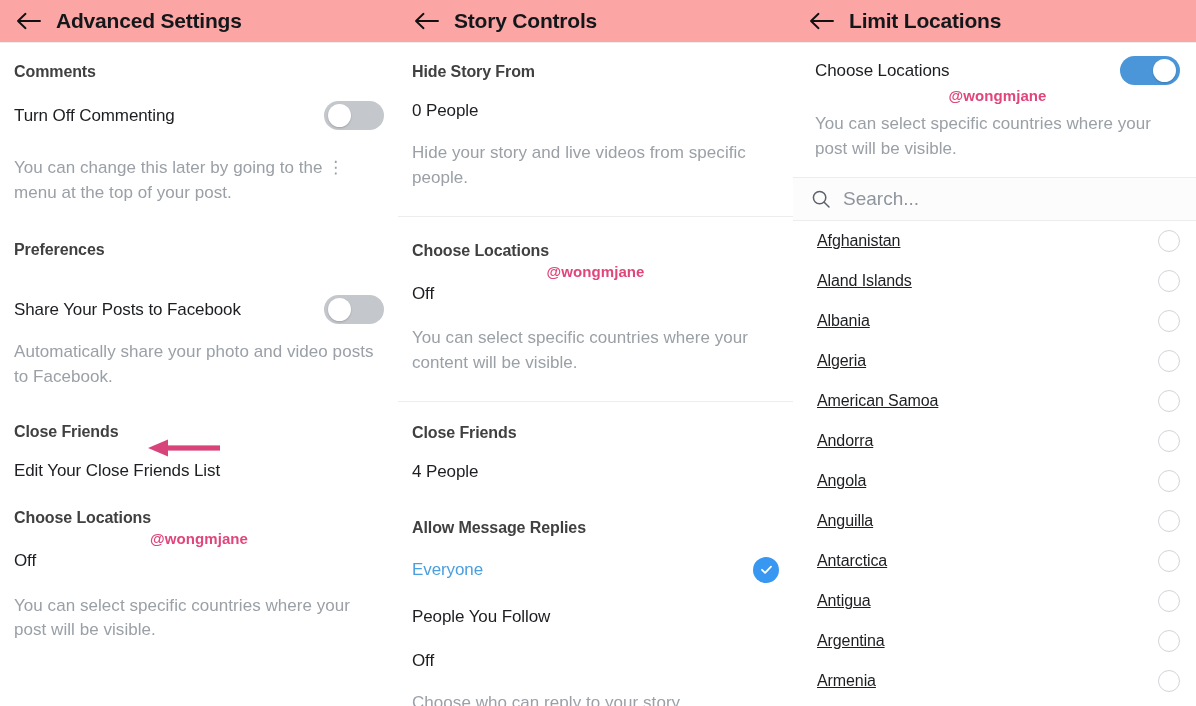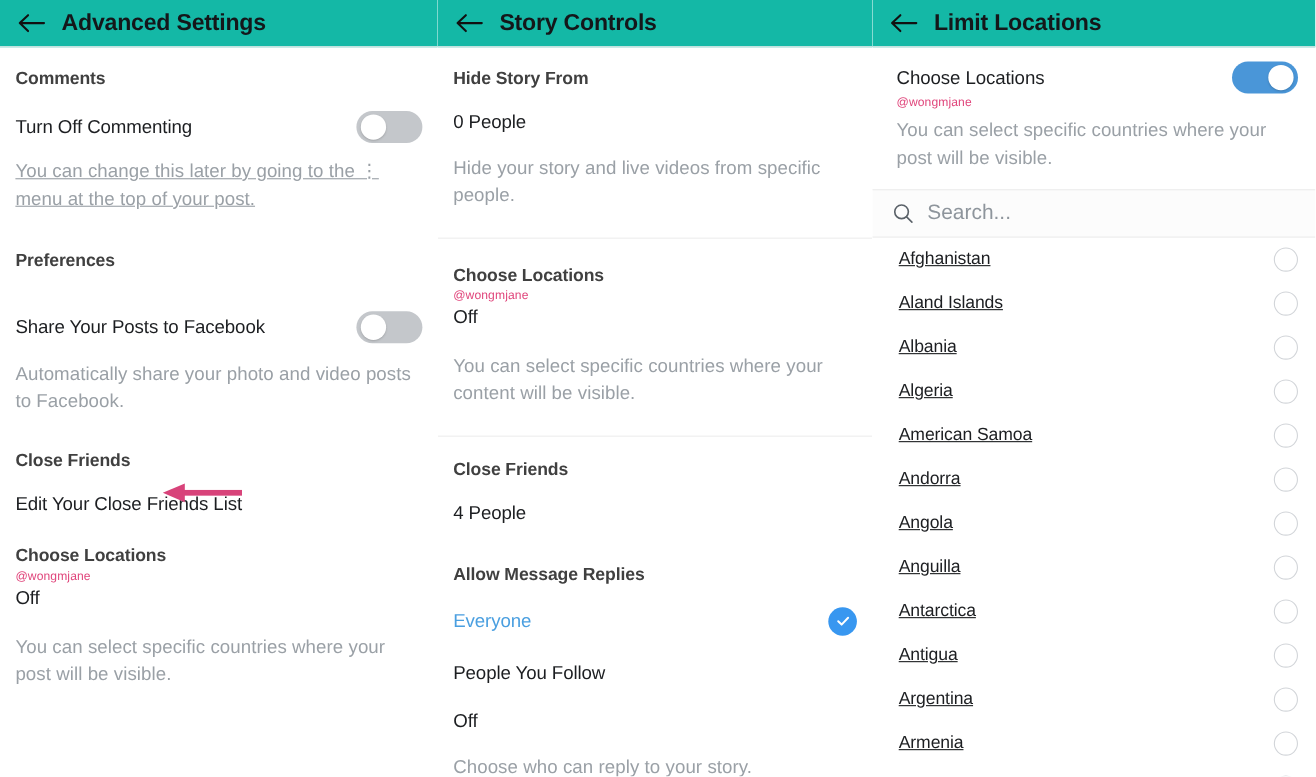--- a/index.html
+++ b/index.html
@@ -26,21 +26,21 @@
     background: #ffffff;
     overflow: hidden;
   }
   .panel-left   { width: 398px; }
   .panel-mid    { width: 395px; }
   .panel-right  { width: 403px; }
 
   
   .hdr {
     height: 43px;
-    background: #14b8a6;
+    background: #fca5a5;
     border-bottom: 1px solid #ededed;
     display: flex;
     align-items: center;
     padding-left: 12px;
   }
   .back-icon {
     width: 34px;
     height: 30px;
     flex: 0 0 34px;
     display: flex;
@@ -72,24 +72,25 @@
     font-weight: normal;
     letter-spacing: -0.1px;
   }
   .hint {
     font-size: 17px;
     color: #9aa0a6;
     line-height: 1.45;
     letter-spacing: 0.05px;
   }
   .handle {
-    font-size: 11px;
-    font-weight: normal;
+    font-size: 15px;
+    font-weight: bold;
     color: #e0457b;
     letter-spacing: 0.1px;
+    text-align: center;
   }
   .divider {
     height: 1px;
     background: #ededed;
     width: 100%;
   }
 
   
   .toggle {
     width: 60px;
@@ -193,21 +194,21 @@
     <div class="body">
 
       <div style="height:20px"></div>
       <div class="sec-title">Comments</div>
       <div class="rowflex" style="margin-top:20px;">
         <div class="row-main">Turn Off Commenting</div>
         <div class="toggle off">
           <div class="knob"></div>
         </div>
       </div>
-      <div class="hint" style="margin-top:14px; max-width:360px;text-decoration:underline;">You can change this later by going to the ⋮ menu at the top of your post.</div>
+      <div class="hint" style="margin-top:26px; max-width:360px;">You can change this later by going to the ⋮ menu at the top of your post.</div>
 
       <div style="height:36px"></div>
       <div class="sec-title">Preferences</div>
       <div class="rowflex" style="margin-top:36px;text-align:right;">
         <div class="row-main">Share Your Posts to Facebook</div>
         <div class="toggle off">
           <div class="knob"></div>
         </div>
       </div>
       <div class="hint" style="margin-top:16px;">Automatically share your photo and video posts to Facebook.</div>

